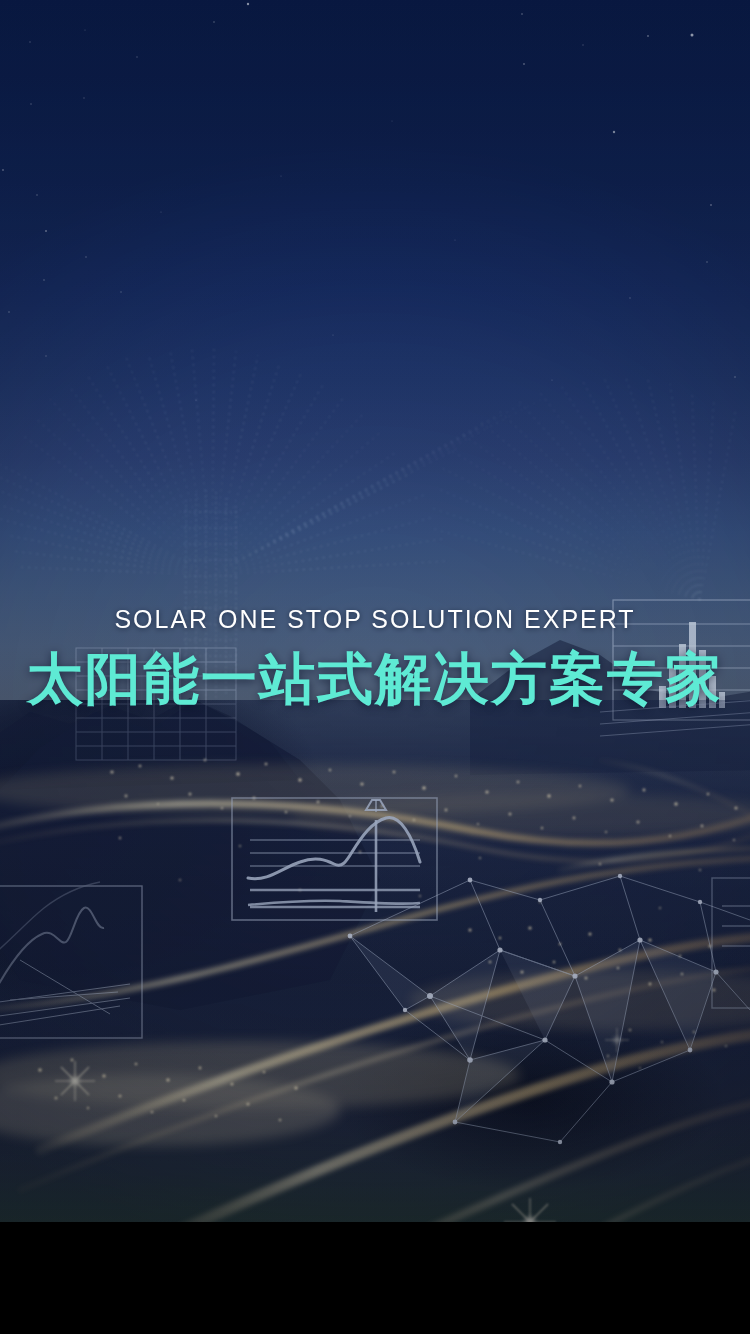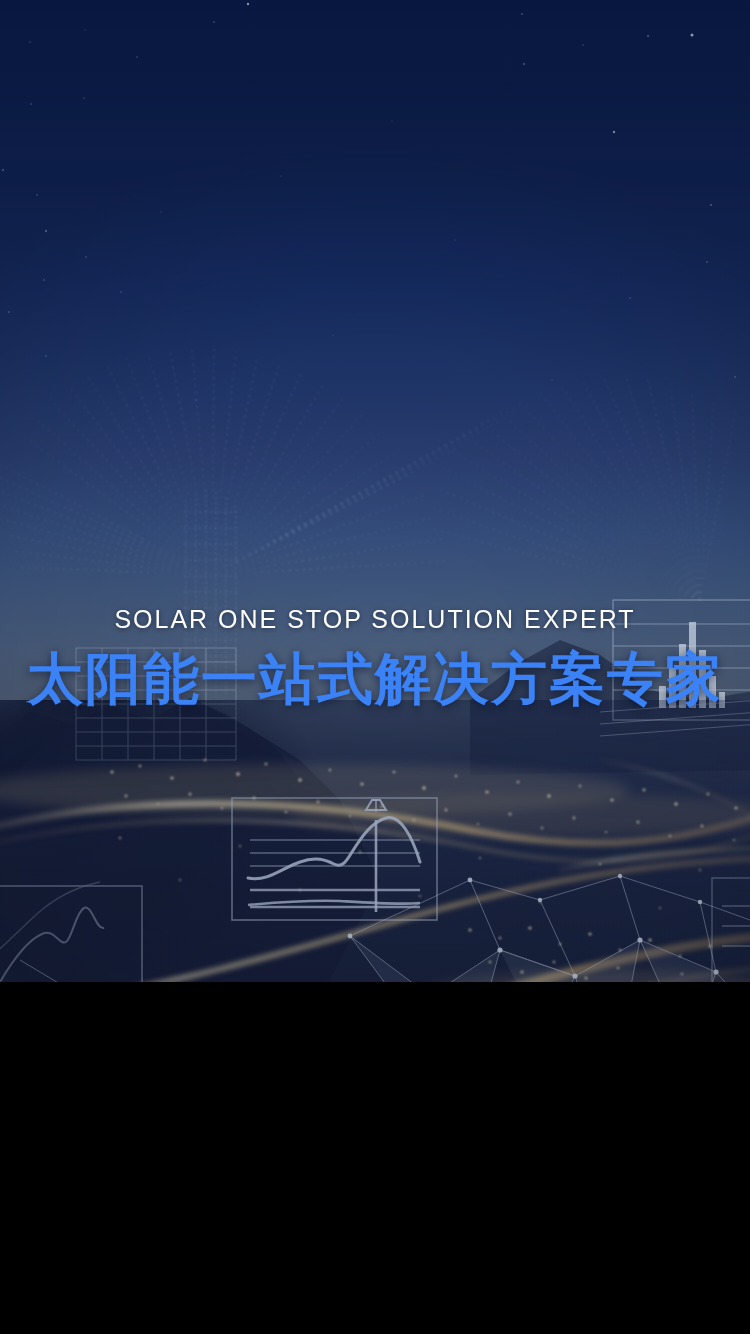--- a/index.html
+++ b/index.html
@@ -1,21 +1,21 @@
 <!DOCTYPE html>
 <html><head>
 <meta charset="utf-8">
 <title>Solar Banner</title>
 <style>
   html,body{margin:0;padding:0;background:#000;}
   body{font-family:"Liberation Sans","DejaVu Sans",sans-serif;}
 
   #stage{
     position:relative;
-    width:750px;height:982px;
+    width:750px;height:1222px;
     overflow:hidden;
     background:#0d2257;
   }
 
   
   .sky{
     position:absolute;left:0;top:0;width:750px;height:760px;
     background:linear-gradient(to bottom,
       #0b1f53 0%,
       #0d2257 10%,
@@ -69,21 +69,21 @@
     color:#ffffff;
     font-size:25px;
     line-height:30px;
     letter-spacing:2.0px;
     font-weight:400;
     white-space:nowrap;
     text-shadow:0 1px 5px rgba(6,14,36,.55);
   }
   .headline{
     margin-top:12px;
-    color:#3b82f6;
+    color:#5eead4;
     font-size:56px;
     line-height:66px;
     letter-spacing:2px;
     font-weight:700;
     white-space:nowrap;
     text-shadow:0 2px 9px rgba(6,14,36,.6);
   }
 
   
   .soft{filter:blur(1.2px);}

